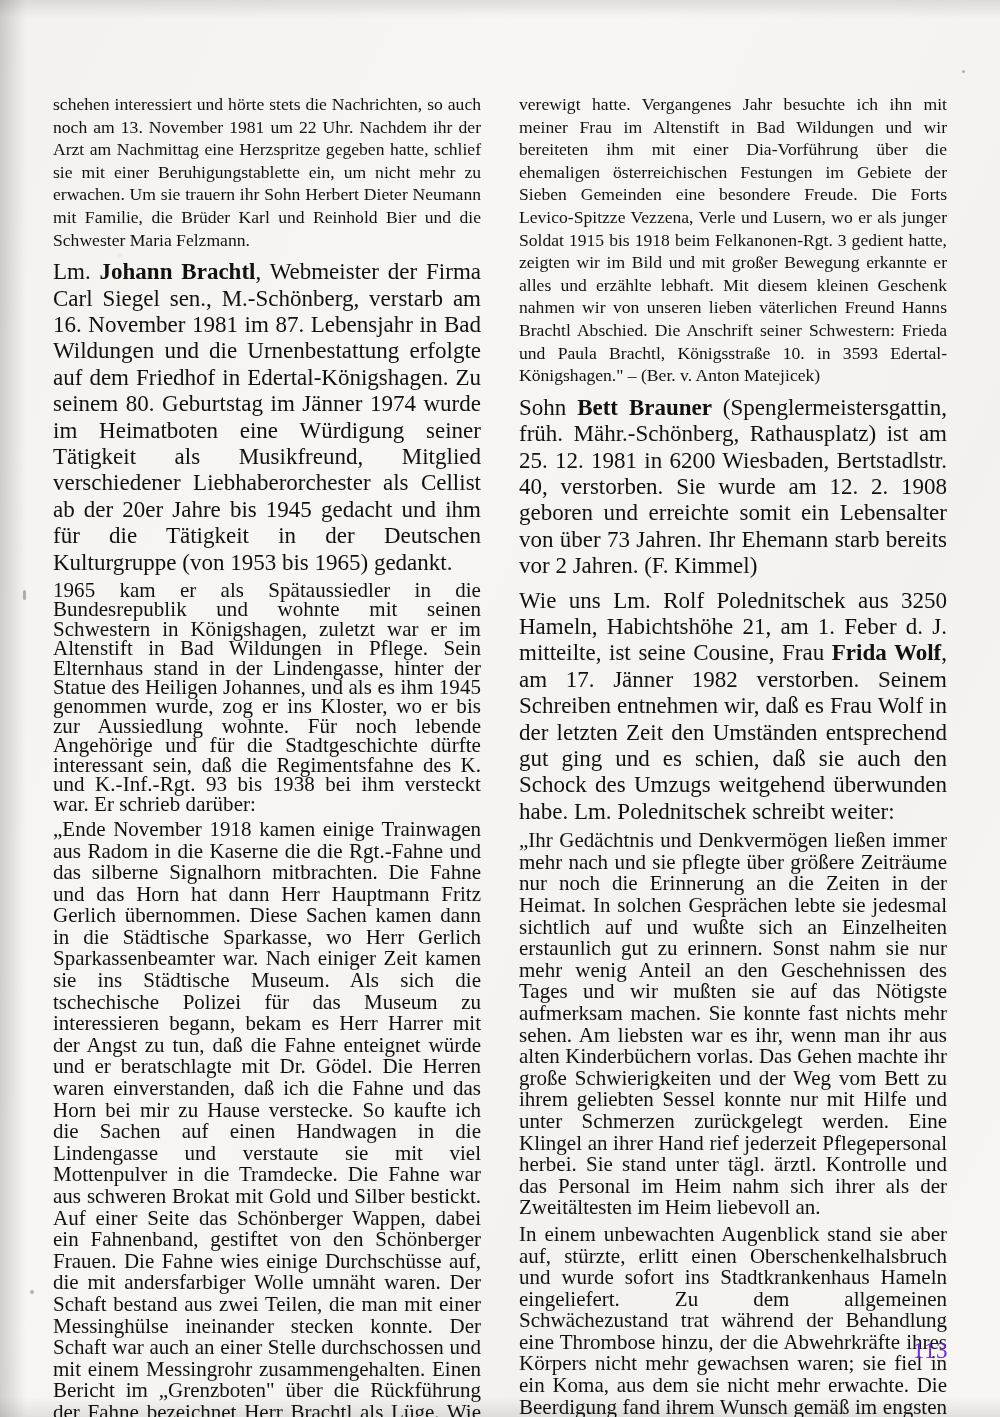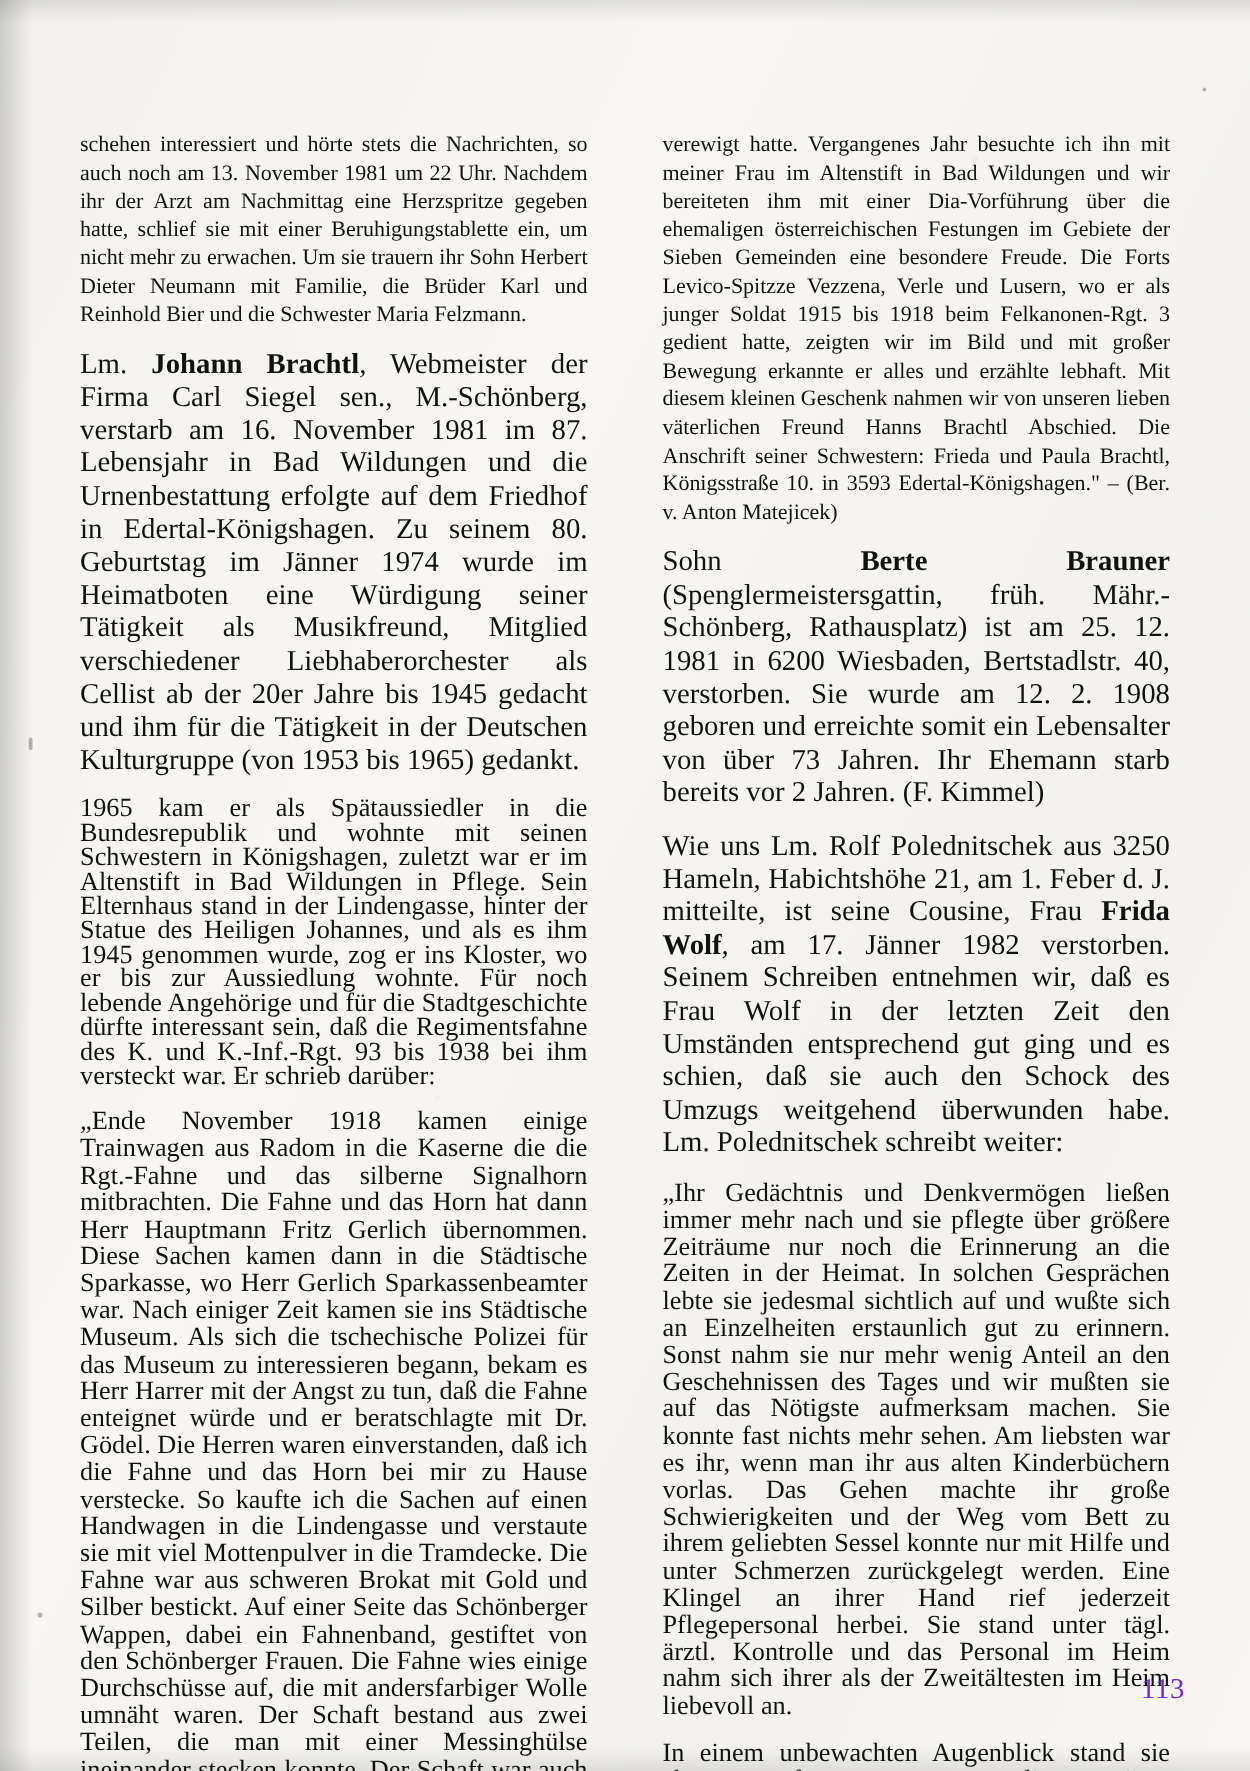--- a/index.html
+++ b/index.html
@@ -65,21 +65,21 @@
     width: 904px;
     height: 1215px;
     display: flex;
     gap: 28px;
   }
   .column {
     width: 438px;
     position: relative;
   }
   .column p {
-    margin: 16px;
+    margin: 5px;
     text-align: justify;
     text-justify: inter-word;
     hyphens: manual;
   }
 
   
   .t-small {
     font-size: 21px;
     line-height: 19.4px;
     letter-spacing: 0.05px;
@@ -146,21 +146,21 @@
 
       <p class="t-body gap-s">„Ende November 1918 kamen einige Trainwagen aus Radom in die Kaserne die die Rgt.-Fahne und das silberne Signalhorn mitbrachten. Die Fahne und das Horn hat dann Herr Hauptmann Fritz Gerlich übernommen. Diese Sachen kamen dann in die Städtische Sparkasse, wo Herr Gerlich Sparkassenbeamter war. Nach einiger Zeit kamen sie ins Städtische Museum. Als sich die tschechische Polizei für das Museum zu interessieren begann, bekam es Herr Harrer mit der Angst zu tun, daß die Fahne enteignet würde und er beratschlagte mit Dr. Gödel. Die Herren waren einverstanden, daß ich die Fahne und das Horn bei mir zu Hause verstecke. So kaufte ich die Sachen auf einen Handwagen in die Lindengasse und verstaute sie mit viel Mottenpulver in die Tramdecke. Die Fahne war aus schweren Brokat mit Gold und Silber bestickt. Auf einer Seite das Schönberger Wappen, dabei ein Fahnenband, gestiftet von den Schönberger Frauen. Die Fahne wies einige Durchschüsse auf, die mit andersfarbiger Wolle umnäht waren. Der Schaft bestand aus zwei Teilen, die man mit einer Messinghülse ineinander stecken konnte. Der Schaft war auch an einer Stelle durchschossen und mit einem Messingrohr zusammengehalten. Einen Bericht im „Grenzboten" über die Rückführung der Fahne bezeichnet Herr Brachtl als Lüge. Wie bekannt, wurde die Fahne von der Deutschen Wehrmacht in Obhut genommen und im Wehrkreiskommando in Breslau verwahrt und ist seit 1945 verschollen. Er beschriebt auch den kleinen schwarzen Holzkoffer, auf dessen Deckel sich der Regimentstrompeter mit Namen Heinisch</p>
 
     </div>
 
     <div class="column">
 
       <p class="t-mid">verewigt hatte. Vergangenes Jahr besuchte ich ihn mit meiner Frau im Altenstift in Bad Wildungen und wir bereiteten ihm mit einer Dia-Vorführung über die ehemaligen österreichischen Festungen im Gebiete der Sieben Gemeinden eine besondere Freude. Die Forts Levico-Spitzze Vezzena, Verle und Lusern, wo er als junger Soldat 1915 bis 1918 beim Felkanonen-Rgt. 3 gedient hatte, zeigten wir im Bild und mit großer Bewegung erkannte er alles und erzählte lebhaft. Mit diesem kleinen Geschenk nahmen wir von unseren lieben väterlichen Freund Hanns Brachtl Abschied. Die Anschrift seiner Schwestern: Frieda und Paula Brachtl, Königsstraße 10. in 3593 Edertal-Königshagen." – (Ber. v. Anton Matejicek)</p>
 
       <p class="t-large gap-m">
-        <span>Sohn </span><b>Berte Brauner</b><span> (Spenglermeistersgattin, früh. Mähr.-Schönberg, Rathausplatz) ist am 25. 12. 1981 in 6200 Wiesbaden, Bertstadlstr. 40, verstorben. Sie wurde am 12. 2. 1908 geboren und erreichte somit ein Lebensalter von über 73 Jahren. Ihr Ehemann starb bereits vor 2 Jahren.</span>
+        <span>Sohn </span><b>Bett Brauner</b><span> (Spenglermeistersgattin, früh. Mähr.-Schönberg, Rathausplatz) ist am 25. 12. 1981 in 6200 Wiesbaden, Bertstadlstr. 40, verstorben. Sie wurde am 12. 2. 1908 geboren und erreichte somit ein Lebensalter von über 73 Jahren. Ihr Ehemann starb bereits vor 2 Jahren.</span>
         <span>(F. Kimmel)</span>
       </p>
 
       <p class="t-large gap-m">
         <span>Wie uns Lm. Rolf Polednitschek aus 3250 Hameln, Habichtshöhe 21, am 1. Feber d. J. mitteilte, ist seine Cousine, Frau </span><b>Frida Wolf</b><span>, am 17. Jänner 1982 verstorben. Seinem Schreiben entnehmen wir, daß es Frau Wolf in der letzten Zeit den Umständen entsprechend gut ging und es schien, daß sie auch den Schock des Umzugs weitgehend überwunden habe. Lm. Polednitschek schreibt weiter:</span>
       </p>
 
       <p class="t-body gap-s">„Ihr Gedächtnis und Denkvermögen ließen immer mehr nach und sie pflegte über größere Zeiträume nur noch die Erinnerung an die Zeiten in der Heimat. In solchen Gesprächen lebte sie jedesmal sichtlich auf und wußte sich an Einzelheiten erstaunlich gut zu erinnern. Sonst nahm sie nur mehr wenig Anteil an den Geschehnissen des Tages und wir mußten sie auf das Nötigste aufmerksam machen. Sie konnte fast nichts mehr sehen. Am liebsten war es ihr, wenn man ihr aus alten Kinderbüchern vorlas. Das Gehen machte ihr große Schwierigkeiten und der Weg vom Bett zu ihrem geliebten Sessel konnte nur mit Hilfe und unter Schmerzen zurückgelegt werden. Eine Klingel an ihrer Hand rief jederzeit Pflegepersonal herbei. Sie stand unter tägl. ärztl. Kontrolle und das Personal im Heim nahm sich ihrer als der Zweitältesten im Heim liebevoll an.</p>
 
       <p class="t-body">In einem unbewachten Augenblick stand sie aber auf, stürzte, erlitt einen Oberschenkelhalsbruch und wurde sofort ins Stadtkrankenhaus Hameln eingeliefert. Zu dem allgemeinen Schwächezustand trat während der Behandlung eine Thrombose hinzu, der die Abwehrkräfte ihres Körpers nicht mehr gewachsen waren; sie fiel in ein Koma, aus dem sie nicht mehr erwachte. Die Beerdigung fand ihrem Wunsch gemäß im engsten Familienkreis statt. Am 22. Jänner d. J. wurde sie auf dem städt. Friedhof „Am Wehl" zu Grabe getragen. – Im Namen der Verstorbenen danke ich allen für die</p>

